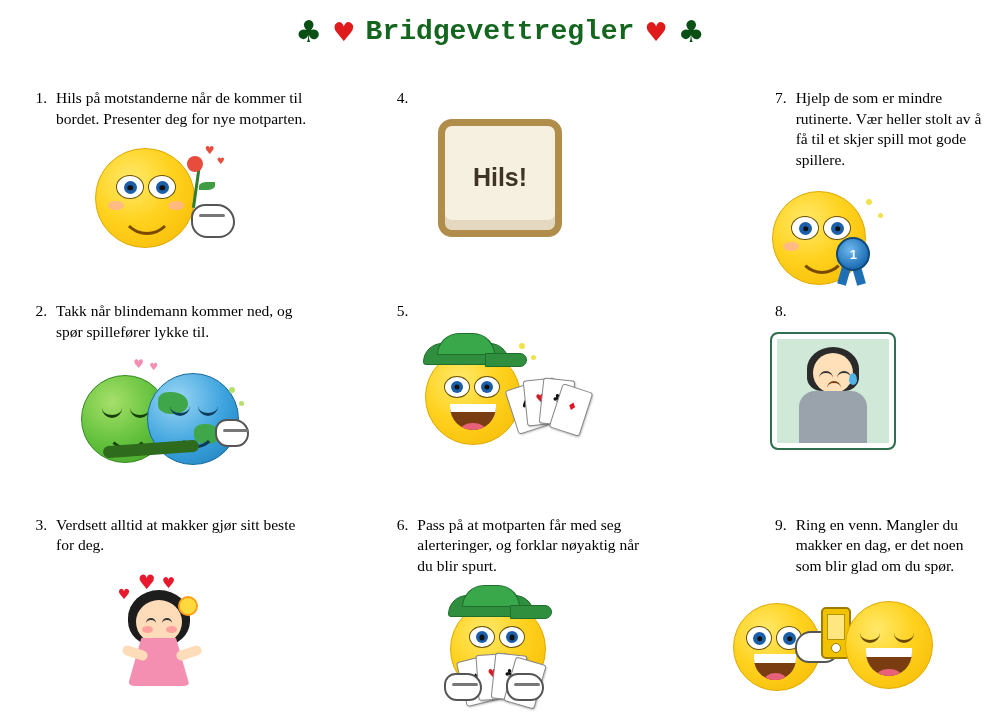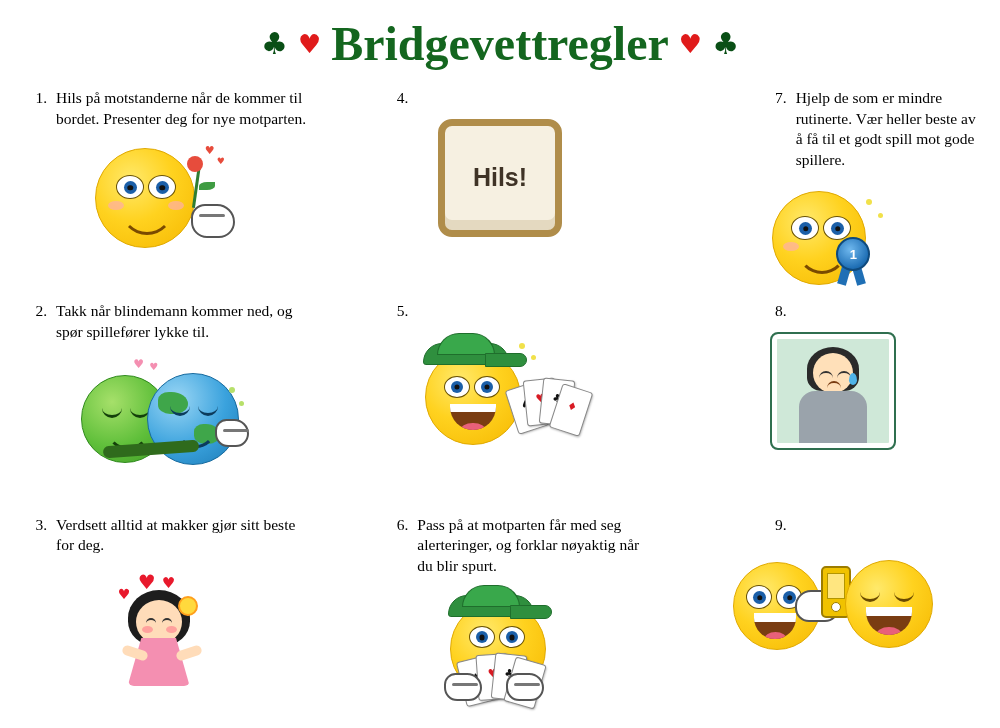--- a/index.html
+++ b/index.html
@@ -22,23 +22,23 @@
     padding-top: 16px;
     height: 58px;
     box-sizing: border-box;
   }
   .title-inner {
     display: inline-flex;
     align-items: center;
     gap: 10px;
   }
   .title-text {
-    font-family: Liberation Serif, serif;
+    font-family: Liberation Mono, monospace;
     font-weight: bold;
-    font-size: 48px;
+    font-size: 28px;
     color: #14661f;
     letter-spacing: 0px;
   }
   .suit {
     font-size: 30px;
     line-height: 1;
     font-family: "DejaVu Sans", sans-serif;
   }
   .suit.club  { color: #0a4f16; }
   .suit.heart { color: #e01b1b; }
@@ -439,21 +439,21 @@
     <div class="art">
       <div class="keycap">
         <span>Hils!</span>
       </div>
     </div>
   </div>
 
   <div class="cell col3">
     <div class="item-text">
       <span class="item-num">7.</span>
-      <span class="item-body">Hjelp de som er mindre rutinerte. Vær heller beste av å få til et godt spill mot gode spillere.</span>
+      <span class="item-body">Hjelp de som er mindre rutinerte. Vær heller stolt av å få til et skjer spill mot gode spillere.</span>
     </div>
     <div class="art">
       <div class="art7">
         <div class="smiley">
           <div class="eye l" style="width:26px;height:22px;left:18px;top:24px;">
               <div class="pupil" style="width:13px;height:13px;left:7px;top:5px;"></div>
             </div>
           <div class="eye r" style="width:26px;height:22px;left:50px;top:24px;">
               <div class="pupil" style="width:13px;height:13px;left:7px;top:5px;"></div>
             </div>
@@ -617,20 +617,21 @@
         <div class="cap-peak"></div>
         <div class="hand" style="left:4px;top:86px;width:34px;height:24px;"></div>
         <div class="hand" style="left:66px;top:86px;width:34px;height:24px;"></div>
       </div>
     </div>
   </div>
 
   <div class="cell col3">
     <div class="item-text">
       <span class="item-num">9.</span>
+      <span class="item-body">Ring en venn. Mangler du makker en dag, er det noen som blir glad om du spør.</span>
     </div>
     <div class="art" style="margin-top:6px;">
       <div class="art9">
         <div class="smiley a">
           <div class="eye l" style="width:24px;height:22px;left:12px;top:22px;">
               <div class="pupil" style="width:13px;height:13px;left:6px;top:5px;"></div>
             </div>
           <div class="eye r" style="width:24px;height:22px;left:42px;top:22px;">
               <div class="pupil" style="width:13px;height:13px;left:6px;top:5px;"></div>
             </div>

